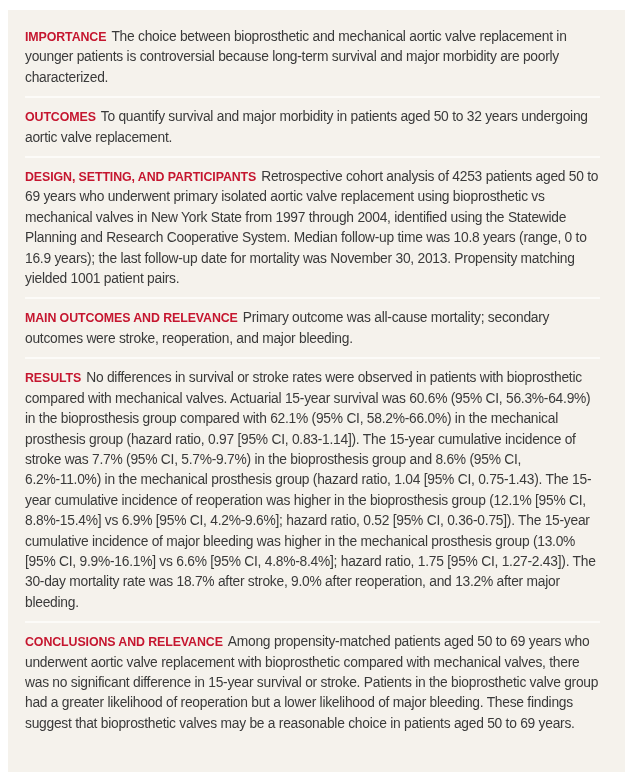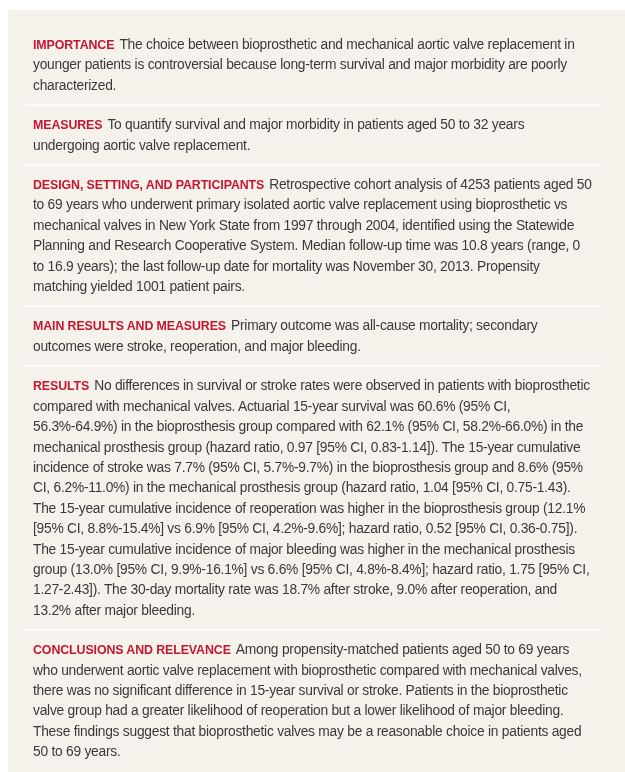--- a/index.html
+++ b/index.html
@@ -18,21 +18,21 @@
     left: 8px;
     top: 10px;
     width: 617px;
     height: 762px;
     background: #f5f2ec;
     box-sizing: border-box;
     padding: 17px 25px 18px 17px;
     overflow: hidden;
   }
   .abstract-section {
-    margin: 8px;
+    margin: 0;
   }
   .abstract-section p {
     margin: 0;
     font-size: 13.8px;
     line-height: 20.4px;
     letter-spacing: -0.25px;
     color: #3a3a3a;
     text-align: left;
   }
   .section-label {
@@ -54,33 +54,33 @@
 
 <div class="abstract-panel">
 
   <div class="abstract-section">
     <p><span class="section-label">IMPORTANCE</span><span>The choice between bioprosthetic and mechanical aortic valve replacement in younger patients is controversial because long-term survival and major morbidity are poorly characterized.</span></p>
   </div>
 
   <hr class="section-divider">
 
   <div class="abstract-section">
-    <p><span class="section-label">MEASURES</span><span>To quantify survival and major morbidity in patients aged 50 to 32 years undergoing aortic valve replacement.</span></p>
+    <p><span class="section-label">OUTCOMES</span><span>To quantify survival and major morbidity in patients aged 50 to 32 years undergoing aortic valve replacement.</span></p>
   </div>
 
   <hr class="section-divider">
 
   <div class="abstract-section">
     <p><span class="section-label">DESIGN, SETTING, AND PARTICIPANTS</span><span>Retrospective cohort analysis of 4253 patients aged 50 to 69 years who underwent primary isolated aortic valve replacement using bioprosthetic vs mechanical valves in New York State from 1997 through 2004, identified using the Statewide Planning and Research Cooperative System. Median follow-up time was 10.8 years (range, 0 to 16.9 years); the last follow-up date for mortality was November 30, 2013. Propensity matching yielded 1001 patient pairs.</span></p>
   </div>
 
   <hr class="section-divider">
 
   <div class="abstract-section">
-    <p><span class="section-label">MAIN RESULTS AND MEASURES</span><span>Primary outcome was all-cause mortality; secondary outcomes were stroke, reoperation, and major bleeding.</span></p>
+    <p><span class="section-label">MAIN OUTCOMES AND RELEVANCE</span><span>Primary outcome was all-cause mortality; secondary outcomes were stroke, reoperation, and major bleeding.</span></p>
   </div>
 
   <hr class="section-divider">
 
   <div class="abstract-section">
     <p><span class="section-label">RESULTS</span><span>No differences in survival or stroke rates were observed in patients with bioprosthetic compared with mechanical valves. Actuarial 15-year survival was 60.6% (95% CI, 56.3%-64.9%) in the bioprosthesis group compared with 62.1% (95% CI, 58.2%-66.0%) in the mechanical prosthesis group (hazard ratio, 0.97 [95% CI, 0.83-1.14]). The 15-year cumulative incidence of stroke was 7.7% (95% CI, 5.7%-9.7%) in the bioprosthesis group and 8.6% (95% CI, 6.2%-11.0%) in the mechanical prosthesis group (hazard ratio, 1.04 [95% CI, 0.75-1.43). The 15-year cumulative incidence of reoperation was higher in the bioprosthesis group (12.1% [95% CI, 8.8%-15.4%] vs 6.9% [95% CI, 4.2%-9.6%]; hazard ratio, 0.52 [95% CI, 0.36-0.75]). The 15-year cumulative incidence of major bleeding was higher in the mechanical prosthesis group (13.0% [95% CI, 9.9%-16.1%] vs 6.6% [95% CI, 4.8%-8.4%]; hazard ratio, 1.75 [95% CI, 1.27-2.43]). The 30-day mortality rate was 18.7% after stroke, 9.0% after reoperation, and 13.2% after major bleeding.</span></p>
   </div>
 
   <hr class="section-divider">
 

